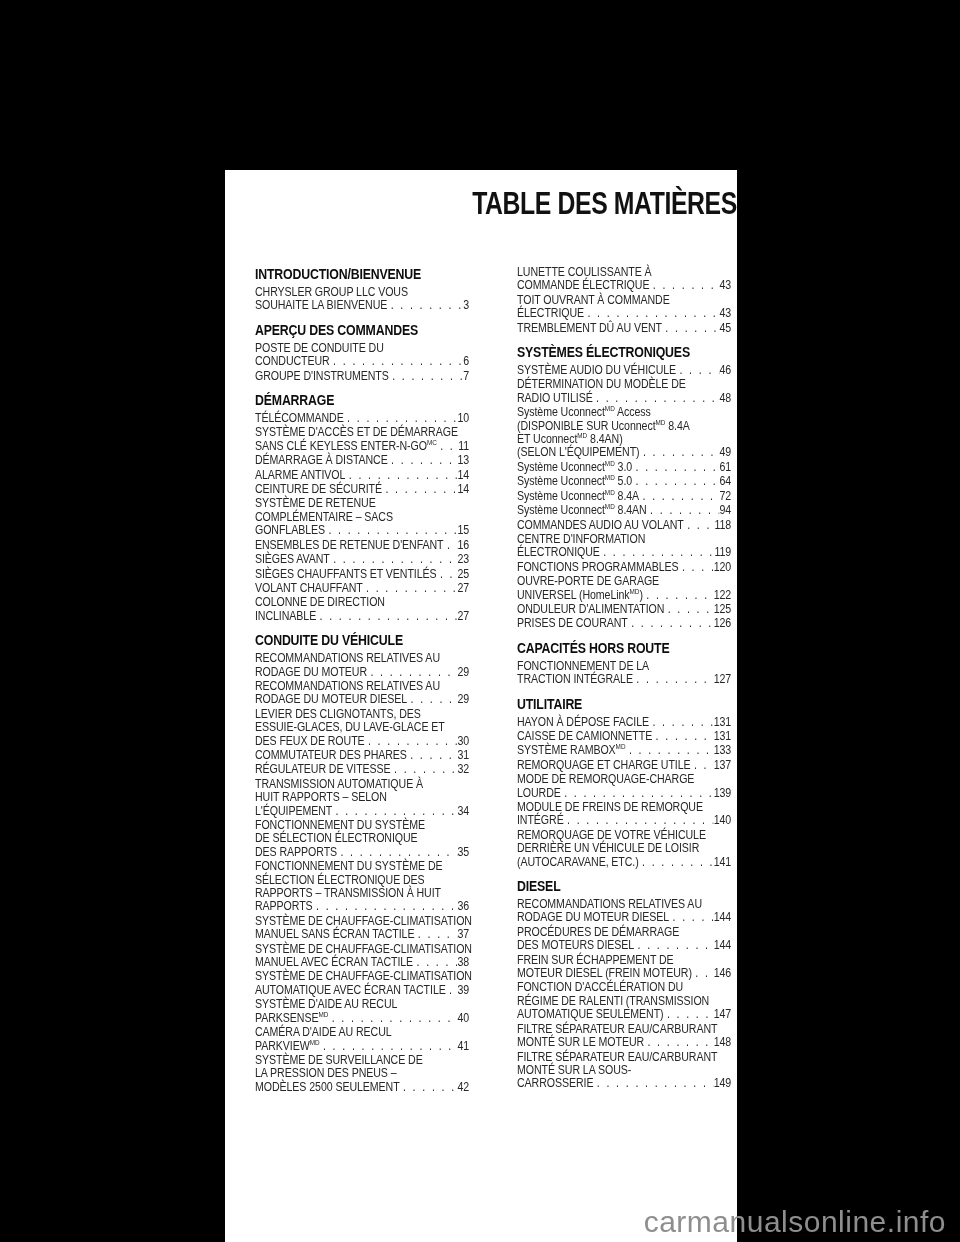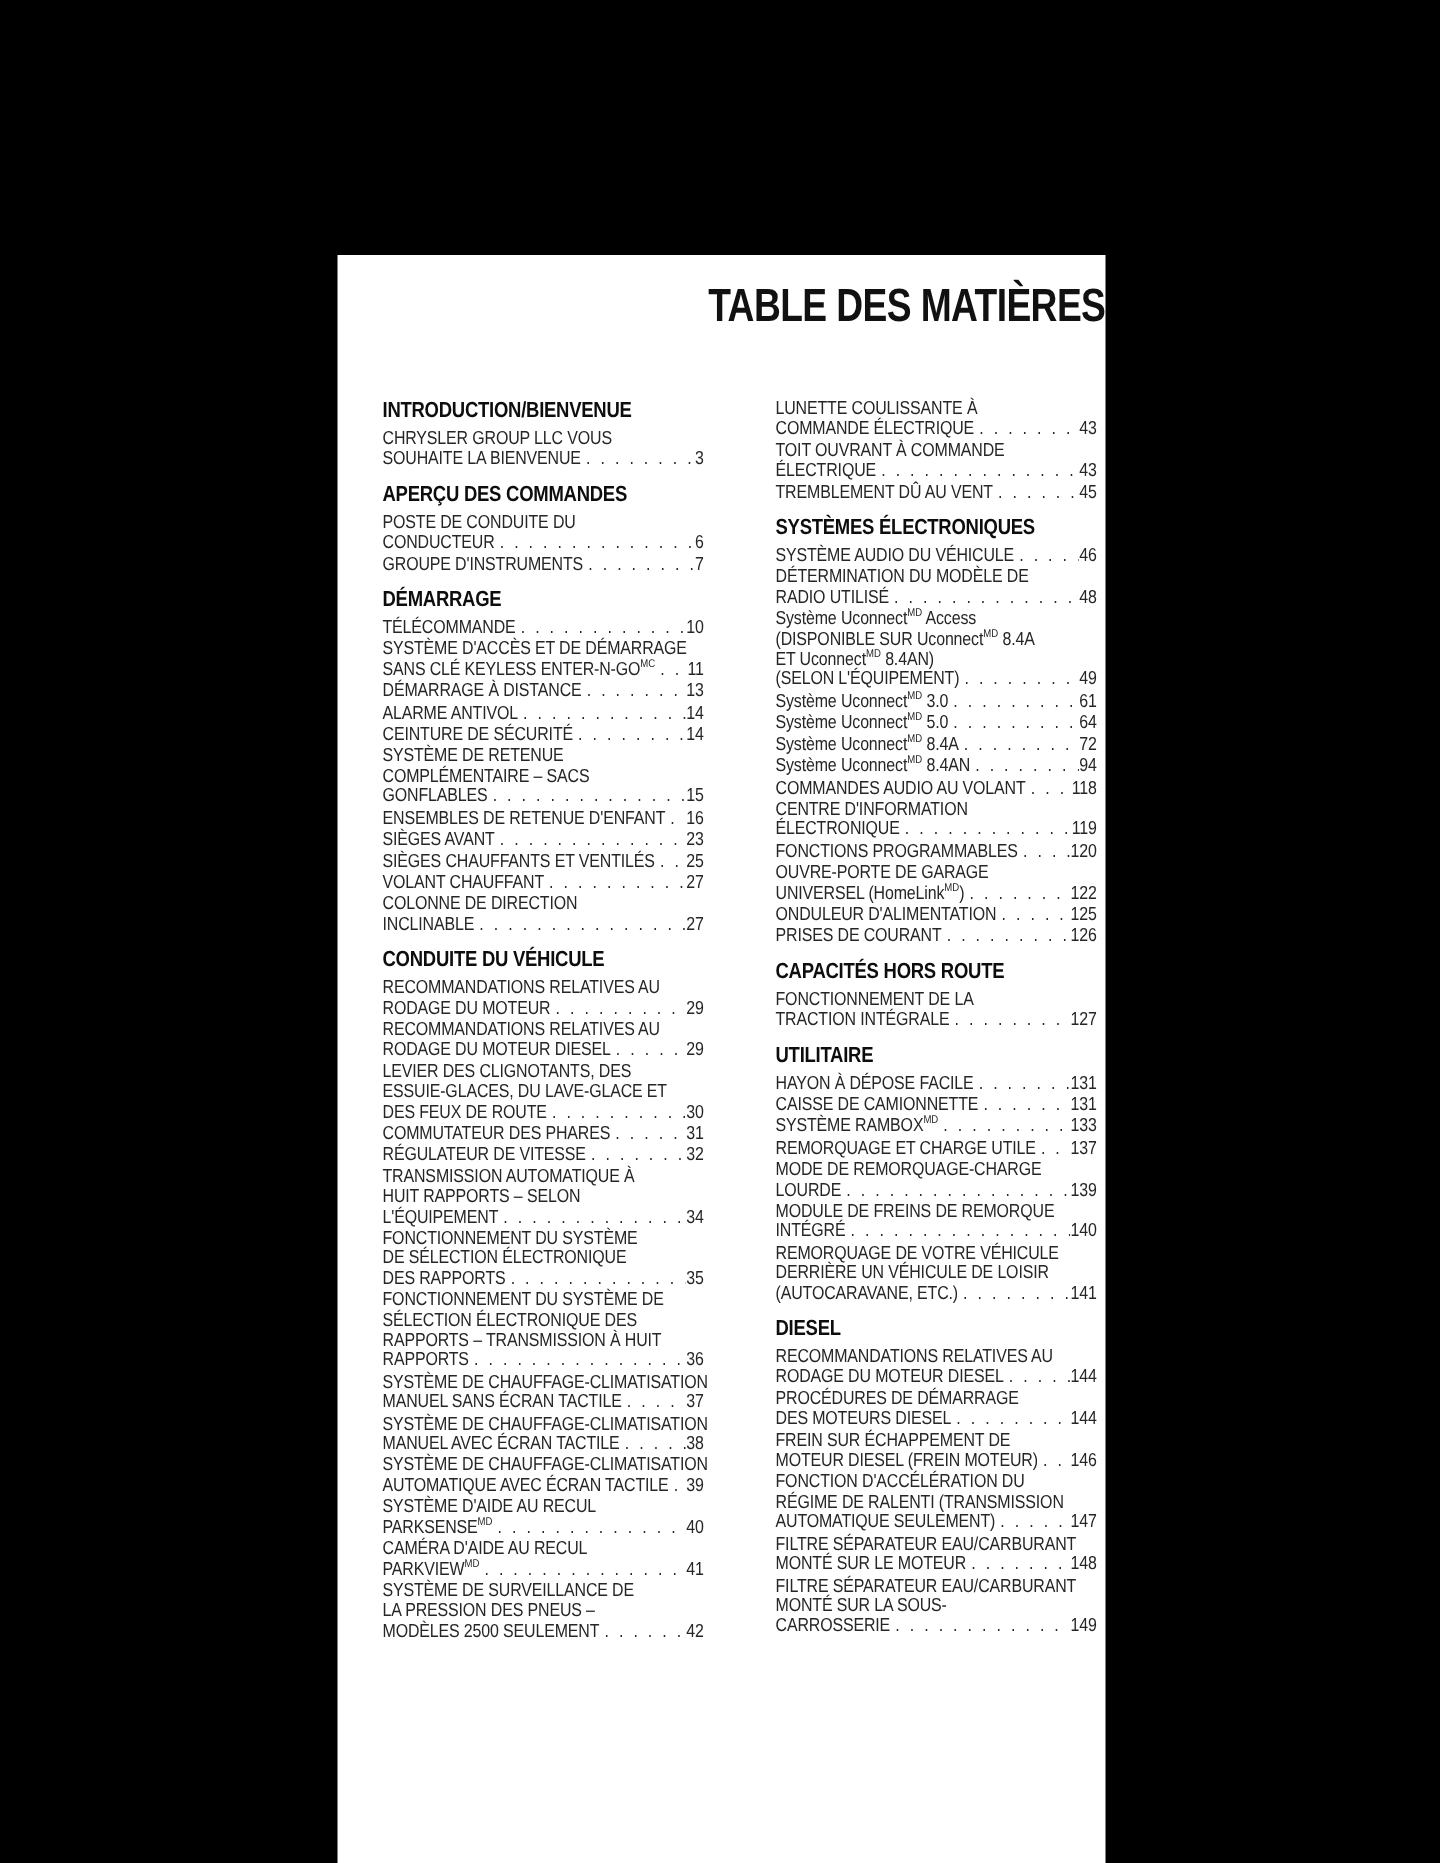--- a/index.html
+++ b/index.html
@@ -561,13 +561,14 @@
             <div class="eline">MONTÉ SUR LA SOUS-</div>
             <div class="eline last">
               <span class="etext">CARROSSERIE</span>
               <span class="leader">. . . . . . . . . . . . . . . . . . . . . . . . . . . . . . . . . . . . . . . . . . . . . . . . . . . . . . . . . . . . </span>
               <span class="pnum">149</span>
             </div>
           </div>
         </div>
       </div>
   </div>
+  <div class="watermark">carmanualsonline.info</div>
 </div>
 
 </body></html>

